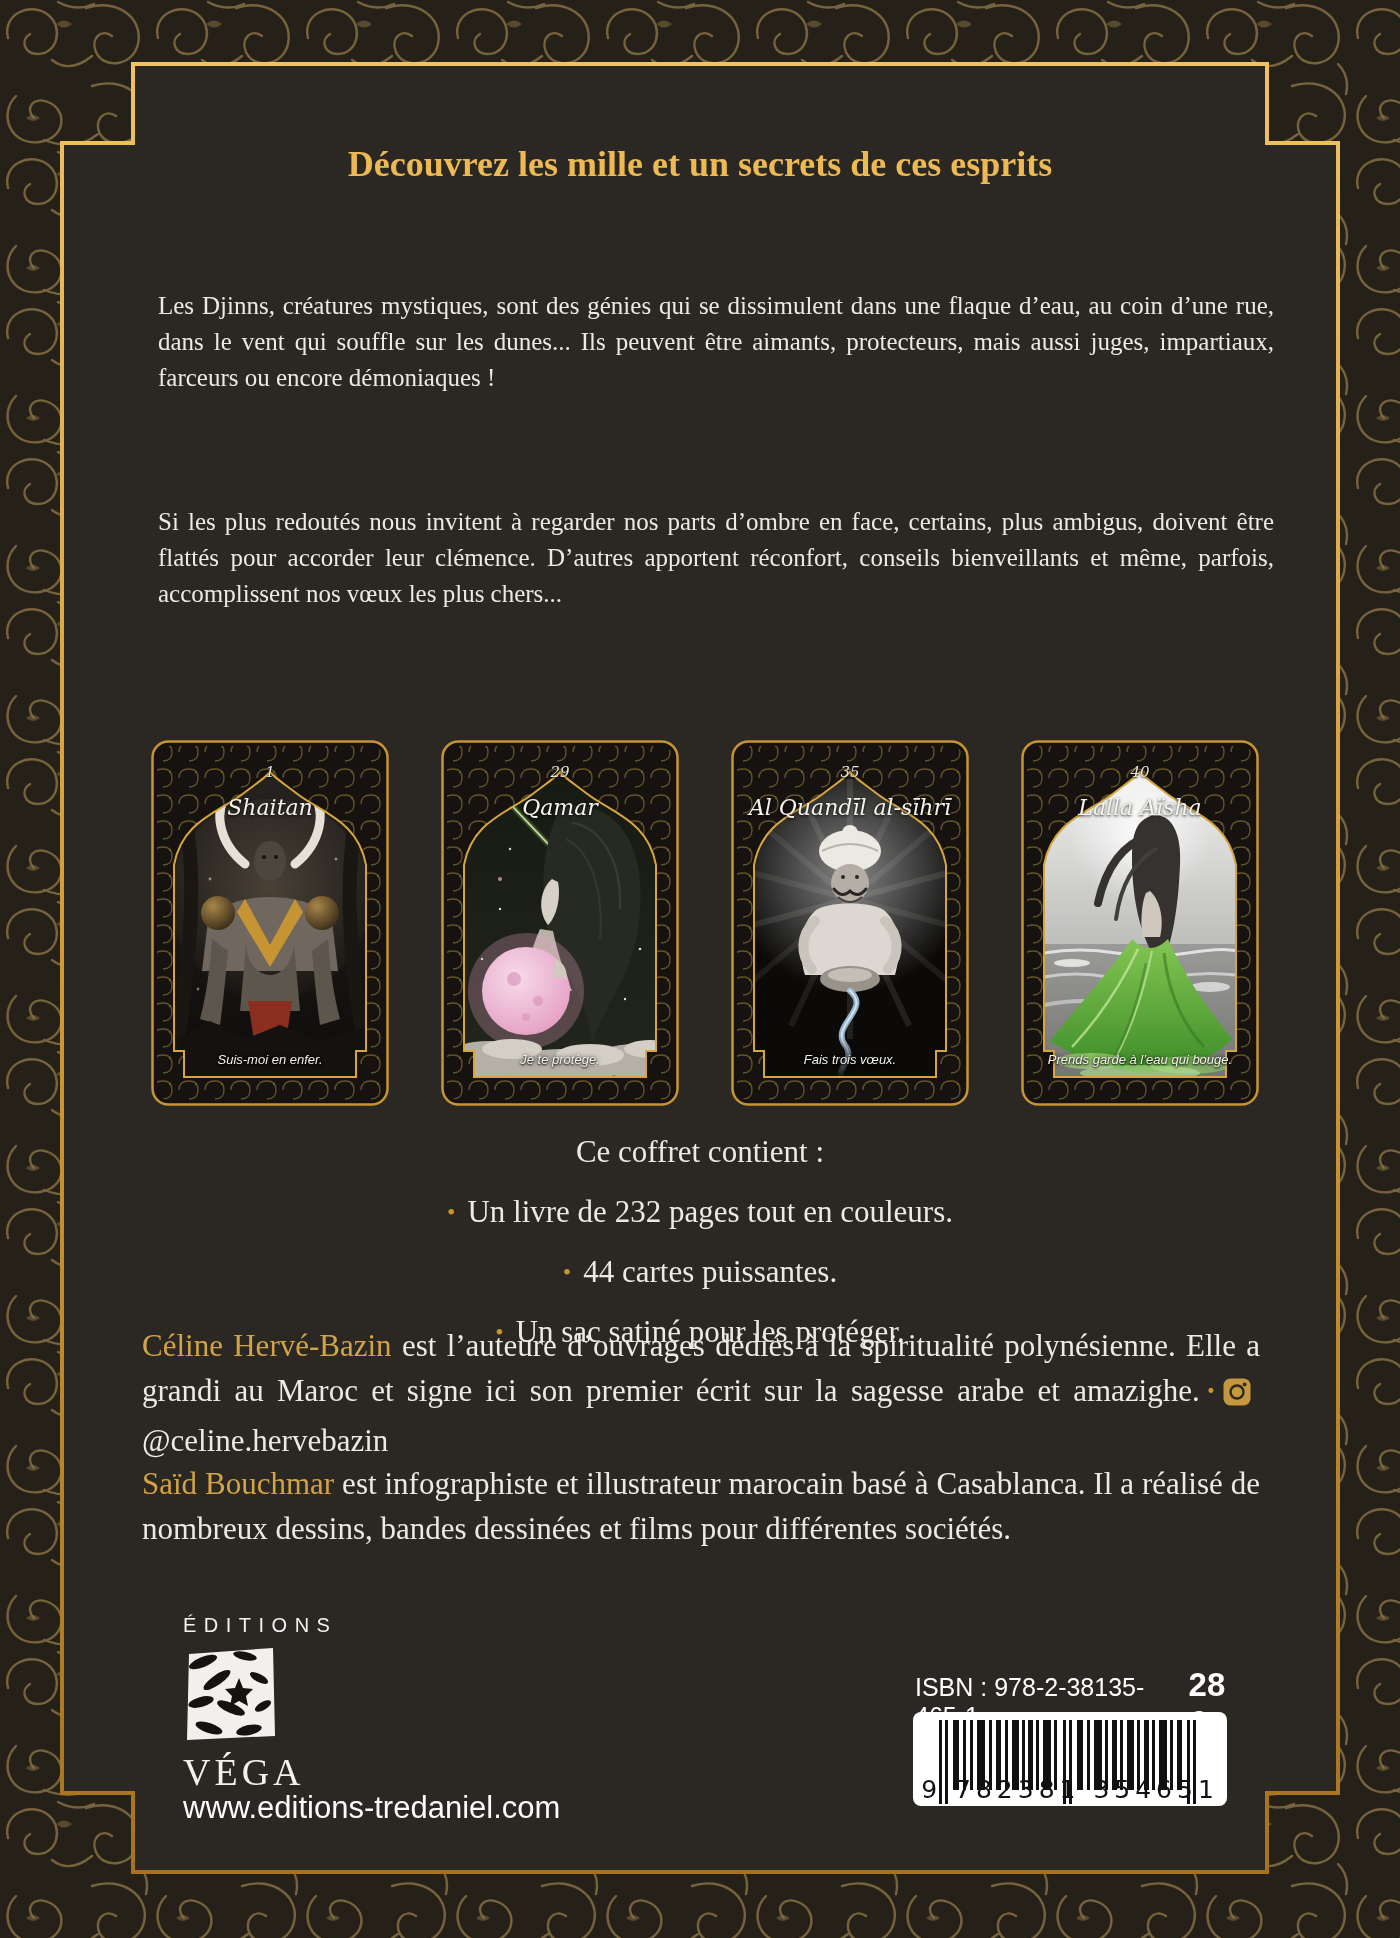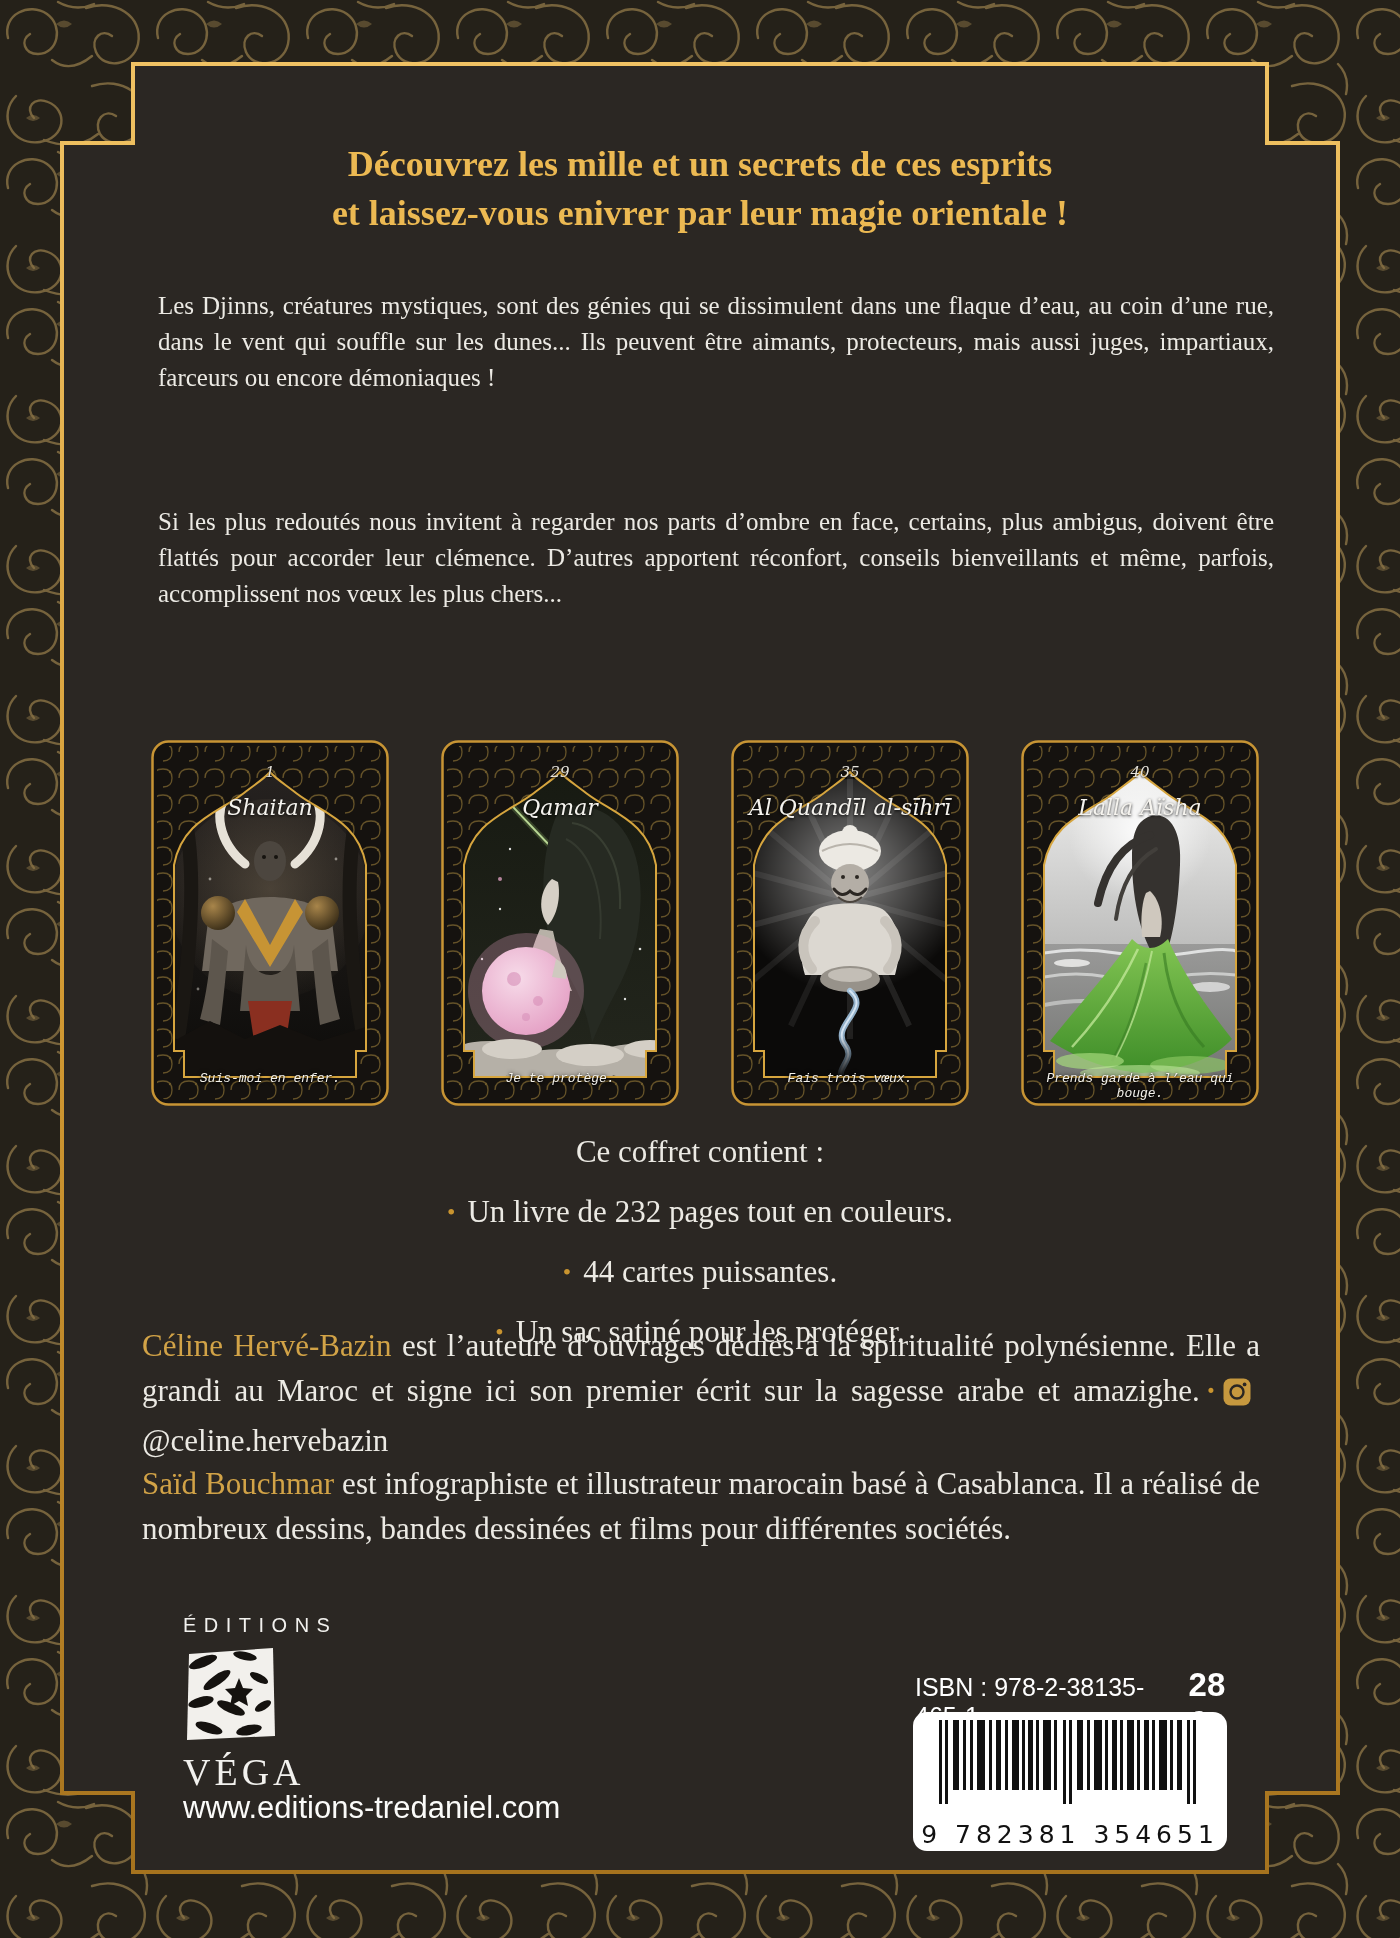--- a/index.html
+++ b/index.html
@@ -17,22 +17,22 @@
 
   .card{position:absolute;top:739px;width:240px;height:368px;}
   #card0{left:150px;} #card1{left:440px;} #card2{left:730px;} #card3{left:1020px;}
   .card svg.card-art{position:absolute;left:0;top:0;}
   .card-number{position:absolute;top:24px;left:0;width:100%;text-align:center;
     font-family:"DejaVu Serif",serif;font-style:italic;font-size:15px;color:#e6e3dc;
     text-shadow:0 1px 2px rgba(0,0,0,.85);}
   .card-title{position:absolute;top:56px;left:0;width:100%;text-align:center;
     font-family:"DejaVu Serif",serif;font-style:italic;font-size:22px;color:#f5f3ee;
     text-shadow:0 1px 3px rgba(0,0,0,.9);}
-  .card-caption{position:absolute;top:332px;left:0;width:100%;text-align:center;
-    font-family:Liberation Mono, monospace;font-style:italic;font-size:13px;color:#f3f1eb;
+  .card-caption{position:absolute;top:313px;left:0;width:100%;text-align:center;
+    font-family:Liberation Sans, sans-serif;font-style:italic;font-size:13px;color:#f3f1eb;
     text-shadow:0 1px 2px rgba(0,0,0,.95), 0 0 4px rgba(0,0,0,.8);}
 
   .coffret{position:absolute;top:1136px;left:142px;width:1116px;text-align:center;
            color:#eceae4;font-size:31px;line-height:1.0;}
   .coffret-title{margin-bottom:16px;}
   .coffret-item{margin-top:29px;}
   .bullet{color:#c9942f;font-size:24px;margin-right:12px;vertical-align:2px;}
 
   .bio{position:absolute;left:142px;width:1118px;color:#eceae4;font-size:31px;
        line-height:1.44;text-align:justify;}
@@ -45,22 +45,22 @@
   .editions{font-family:"Liberation Sans",sans-serif;font-size:20px;letter-spacing:7.5px;}
   .vega-art{margin-top:7px;}
   .vega-name{font-size:38px;letter-spacing:4px;margin-top:2px;}
   .website{position:absolute;left:183px;top:1790px;font-family:"Liberation Sans",sans-serif;
            font-size:31px;color:#fbfbf9;}
 
   .isbn-row{position:absolute;left:915px;top:1666px;width:330px;color:#ffffff;
             font-family:"Liberation Sans",sans-serif;display:flex;align-items:baseline;}
   .isbn-label{font-size:25px;}
   .price{font-size:33px;font-weight:bold;margin-left:16px;}
-  .barcode{position:absolute;left:913px;top:1712px;width:314px;height:139px;
-           background:#ffffff;border-radius:14px;}
+  .barcode{position:absolute;left:913px;top:1712px;width:314px;height:94px;
+           background:#ffffff;border-radius:8px;}
   .barcode-digits{position:absolute;left:0;right:0;bottom:2px;text-align:center;
     font-family:"DejaVu Sans",sans-serif;font-size:25px;color:#111;letter-spacing:5px;}
 </style>
 </head>
 <body>
 
 <div class="page">
 
   <svg class="bg-svg" width="1400" height="1938" viewBox="0 0 1400 1938">
     <defs>
@@ -98,21 +98,20 @@
       <clipPath id="archClip">
         <path d="M24,126 C32,82 68,74 94,54 C104,46 114,40 120,33 C126,40 136,46 146,54 C172,74 208,82 216,126 L216,312 L206,312 L206,338 L34,338 L34,312 L24,312 Z"></path>
       </clipPath>
     </defs>
   </svg>
 
   <div class="content">
 
     <div class="headline">
       <div>Découvrez les mille et un secrets de ces esprits</div>
-      <div>et laissez-vous enivrer par leur magie orientale !</div>
     </div>
 
     <div class="para" id="para1">Les Djinns, créatures mystiques, sont des génies qui se dissimulent dans une flaque d’eau, au coin d’une rue, dans le vent qui souffle sur les dunes... Ils peuvent être aimants, protecteurs, mais aussi juges, impartiaux, farceurs ou encore démoniaques !</div>
     <div class="para" id="para2">Si les plus redoutés nous invitent à regarder nos parts d’ombre en face, certains, plus ambigus, doivent être flattés pour accorder leur clémence. D’autres apportent réconfort, conseils bienveillants et même, parfois, accomplissent nos vœux les plus chers...</div>
 
     <div class="card" id="card0">
       <svg class="card-art" width="240" height="368" viewBox="0 0 240 368">
         <defs>
           <linearGradient id="c1bg" x1="0" y1="0" x2="0" y2="1">
             <stop offset="0" stop-color="#262220"></stop>

